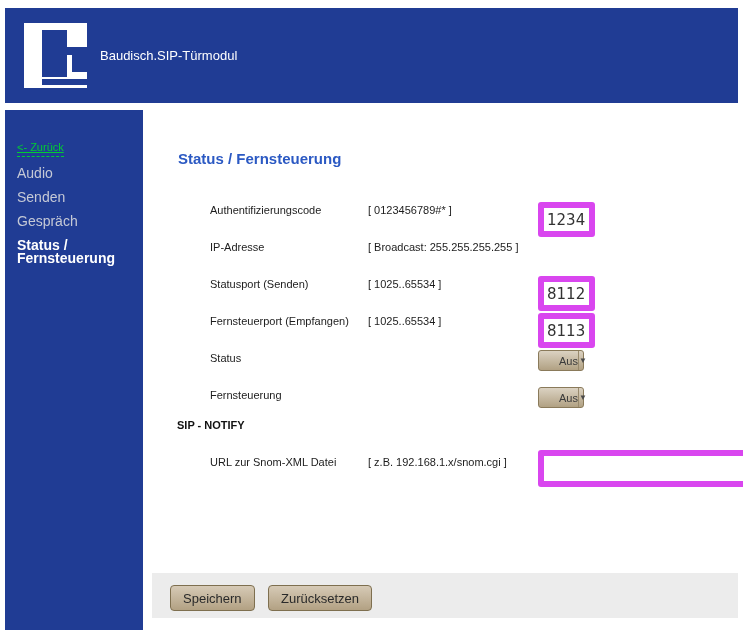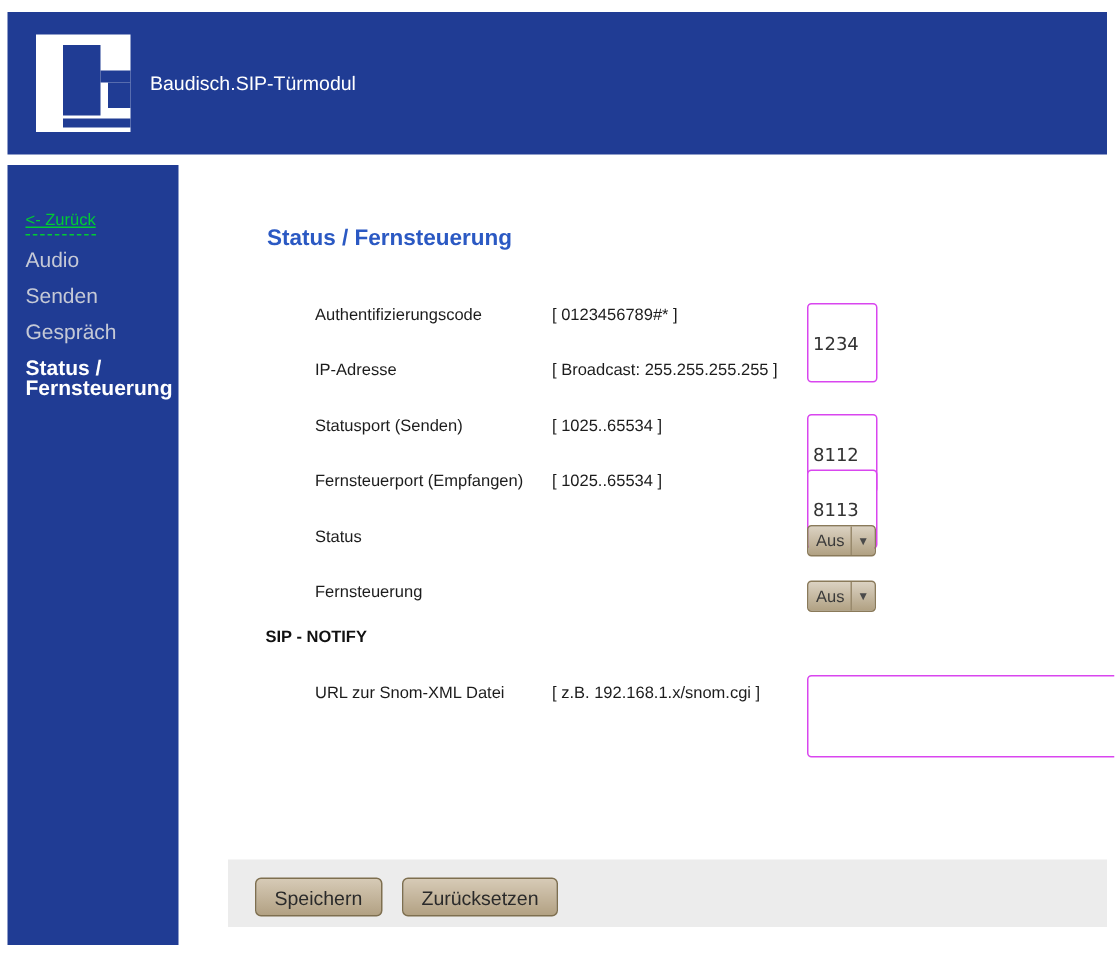--- a/index.html
+++ b/index.html
@@ -9,40 +9,40 @@
   
   .header{position:absolute;left:5px;top:8px;width:733px;height:95px;background:#203c94;text-align:right;}
   .logo{position:absolute;left:19px;top:15px;width:63px;height:65px;background:#ffffff;}
   .logo .b1{position:absolute;left:29%;top:11%;width:39%;height:72%;background:#203c94;}
   .logo .b2{position:absolute;left:68%;top:37%;width:32%;height:12%;background:#203c94;}
   .logo .b3{position:absolute;left:76%;top:49%;width:24%;height:26%;background:#203c94;}
   .logo .b4{position:absolute;left:29%;top:86%;width:71%;height:10%;background:#203c94;}
   .header-title{position:absolute;left:95px;top:40px;color:#ffffff;font-size:13px;}
 
   
-  .sidebar{position:absolute;left:5px;top:110px;width:114px;height:520px;background:#203c94;box-sizing:border-box;padding:27px 8px 0 12px;}
+  .sidebar{position:absolute;left:5px;top:110px;width:138px;height:520px;background:#203c94;box-sizing:border-box;padding:27px 8px 0 12px;}
   .back-link{display:inline-block;color:#00cc33;font-size:11px;text-decoration:underline;border-bottom:1px dashed #00cc33;padding-bottom:3px;margin-bottom:10px;cursor:pointer;}
   .nav-item{color:#c5c9d6;font-size:14px;line-height:13px;margin-bottom:11px;cursor:pointer;}
   .nav-item.active{color:#ffffff;font-weight:bold;width:96px;}
 
   
   .main-title{position:absolute;left:178px;top:150px;color:#2b59c3;font-size:15px;font-weight:bold;}
   .form{position:absolute;left:177px;top:196px;width:561px;height:310px;}
   .row{position:absolute;left:0;width:100%;height:37px;margin-left:33px;}
   .lbl{position:absolute;left:0;top:8px;font-size:11px;color:#1c1c1c;white-space:nowrap;}
   .hint{position:absolute;left:158px;top:8px;font-size:11px;color:#1c1c1c;white-space:nowrap;}
-  .inp{position:absolute;left:328px;top:6px;height:15px;border:1px solid #d946ef;border-radius:3px;
-       font-family:"DejaVu Sans",sans-serif;font-size:12px;color:#333;padding:18px 3px;background:#fff;outline:none;}
+  .inp{position:absolute;left:328px;top:6px;height:15px;border:6px solid #d946ef;border-radius:3px;
+       font-family:"DejaVu Sans",sans-serif;font-size:15px;color:#333;padding:4px 3px;background:#fff;outline:none;}
   .inp.small{width:39px;}
   .inp.medium{width:110px;}
   .inp.url{top:2px;height:17px;width:224px;}
   .select{position:absolute;left:328px;top:6px;width:46px;height:21px;box-sizing:border-box;
           background:linear-gradient(#dbd2c2,#b1a183);border:1px solid #8a7a5a;border-radius:3px;
           display:flex;align-items:center;cursor:pointer;}
-  .sel-val{flex:1;padding-left:5px;font-size:11px;color:#3a3a3a;}
+  .sel-val{flex:1;padding-left:20px;font-size:11px;color:#3a3a3a;}
   .sel-arrow{width:15px;text-align:center;font-size:8px;color:#4a4a4a;border-left:1px solid #998a6d;line-height:19px;}
   .section-heading{position:absolute;left:0;top:223px;font-size:11px;font-weight:bold;color:#111;}
 
   
   .button-bar{position:absolute;left:152px;top:573px;width:586px;height:45px;background:#ececec;}
   .btn{position:relative;margin-top:12px;height:26px;padding:0 12px;margin-right:9px;
        background:linear-gradient(#d6cab6,#b2a183);border:1px solid #7e6f4f;border-radius:4px;
        font-family:"Liberation Sans",sans-serif;font-size:13px;color:#2a2a2a;cursor:pointer;}
   .btn:first-of-type{margin-left:18px;}
 </style>

